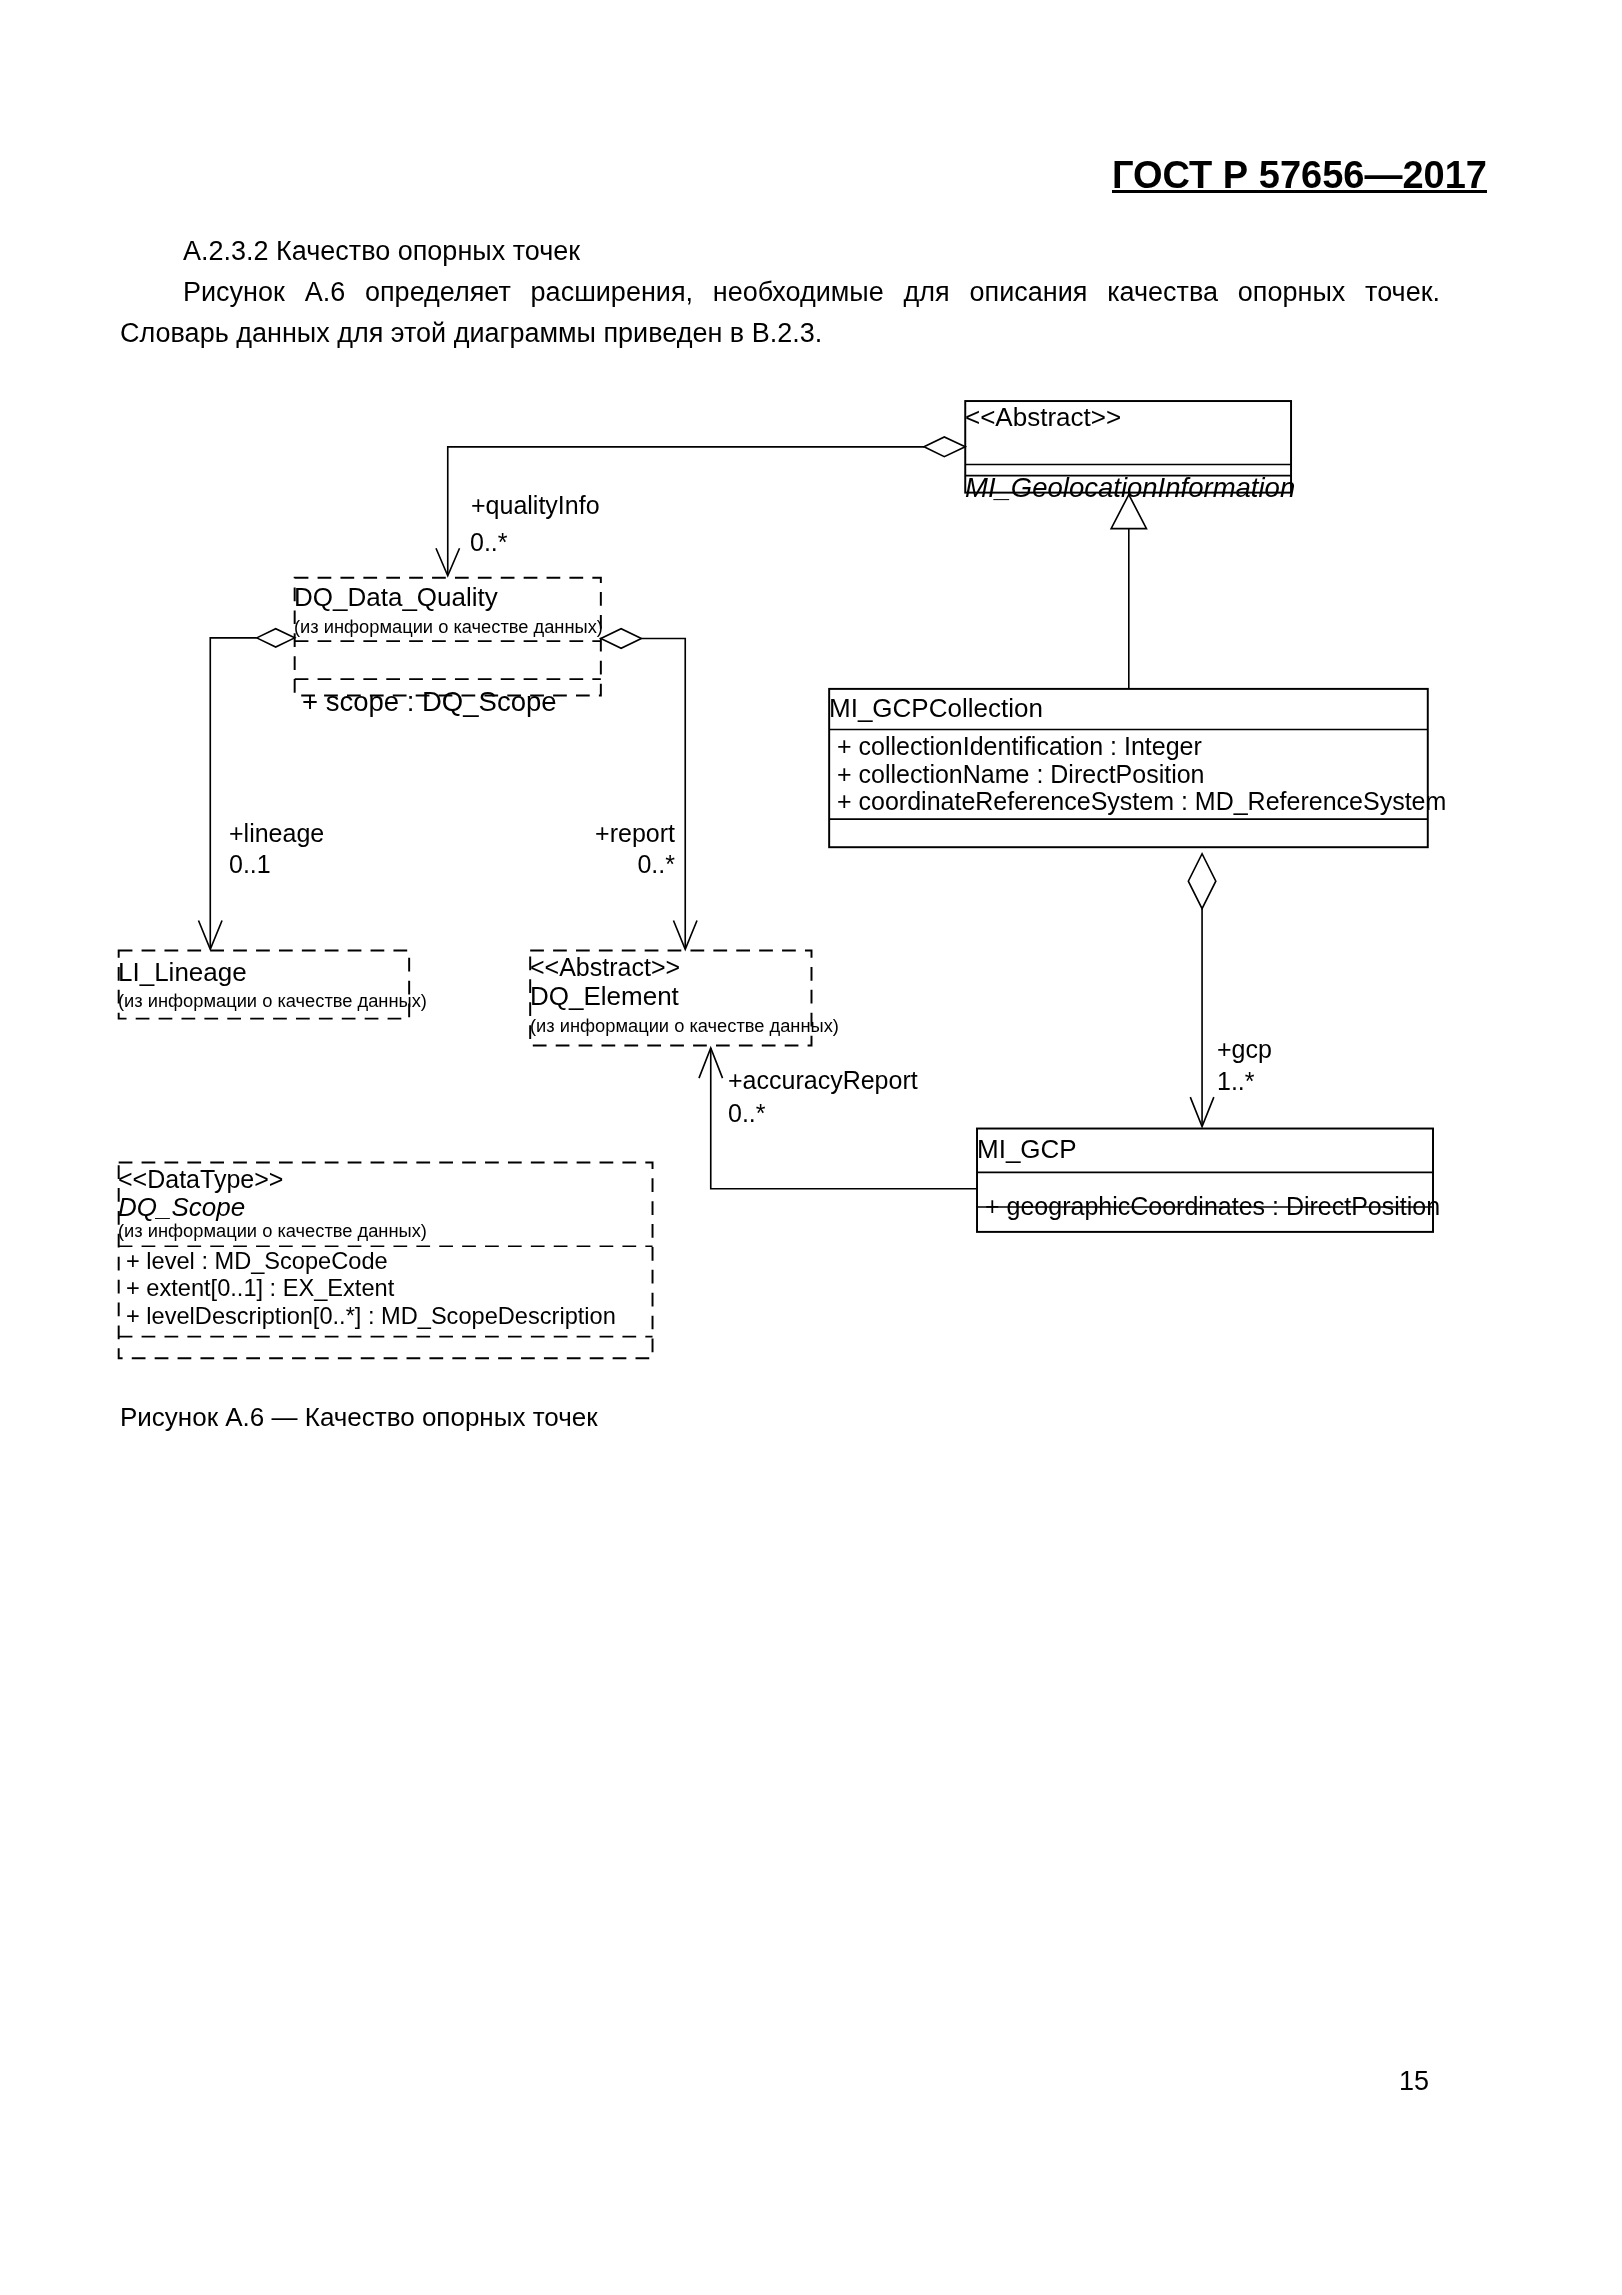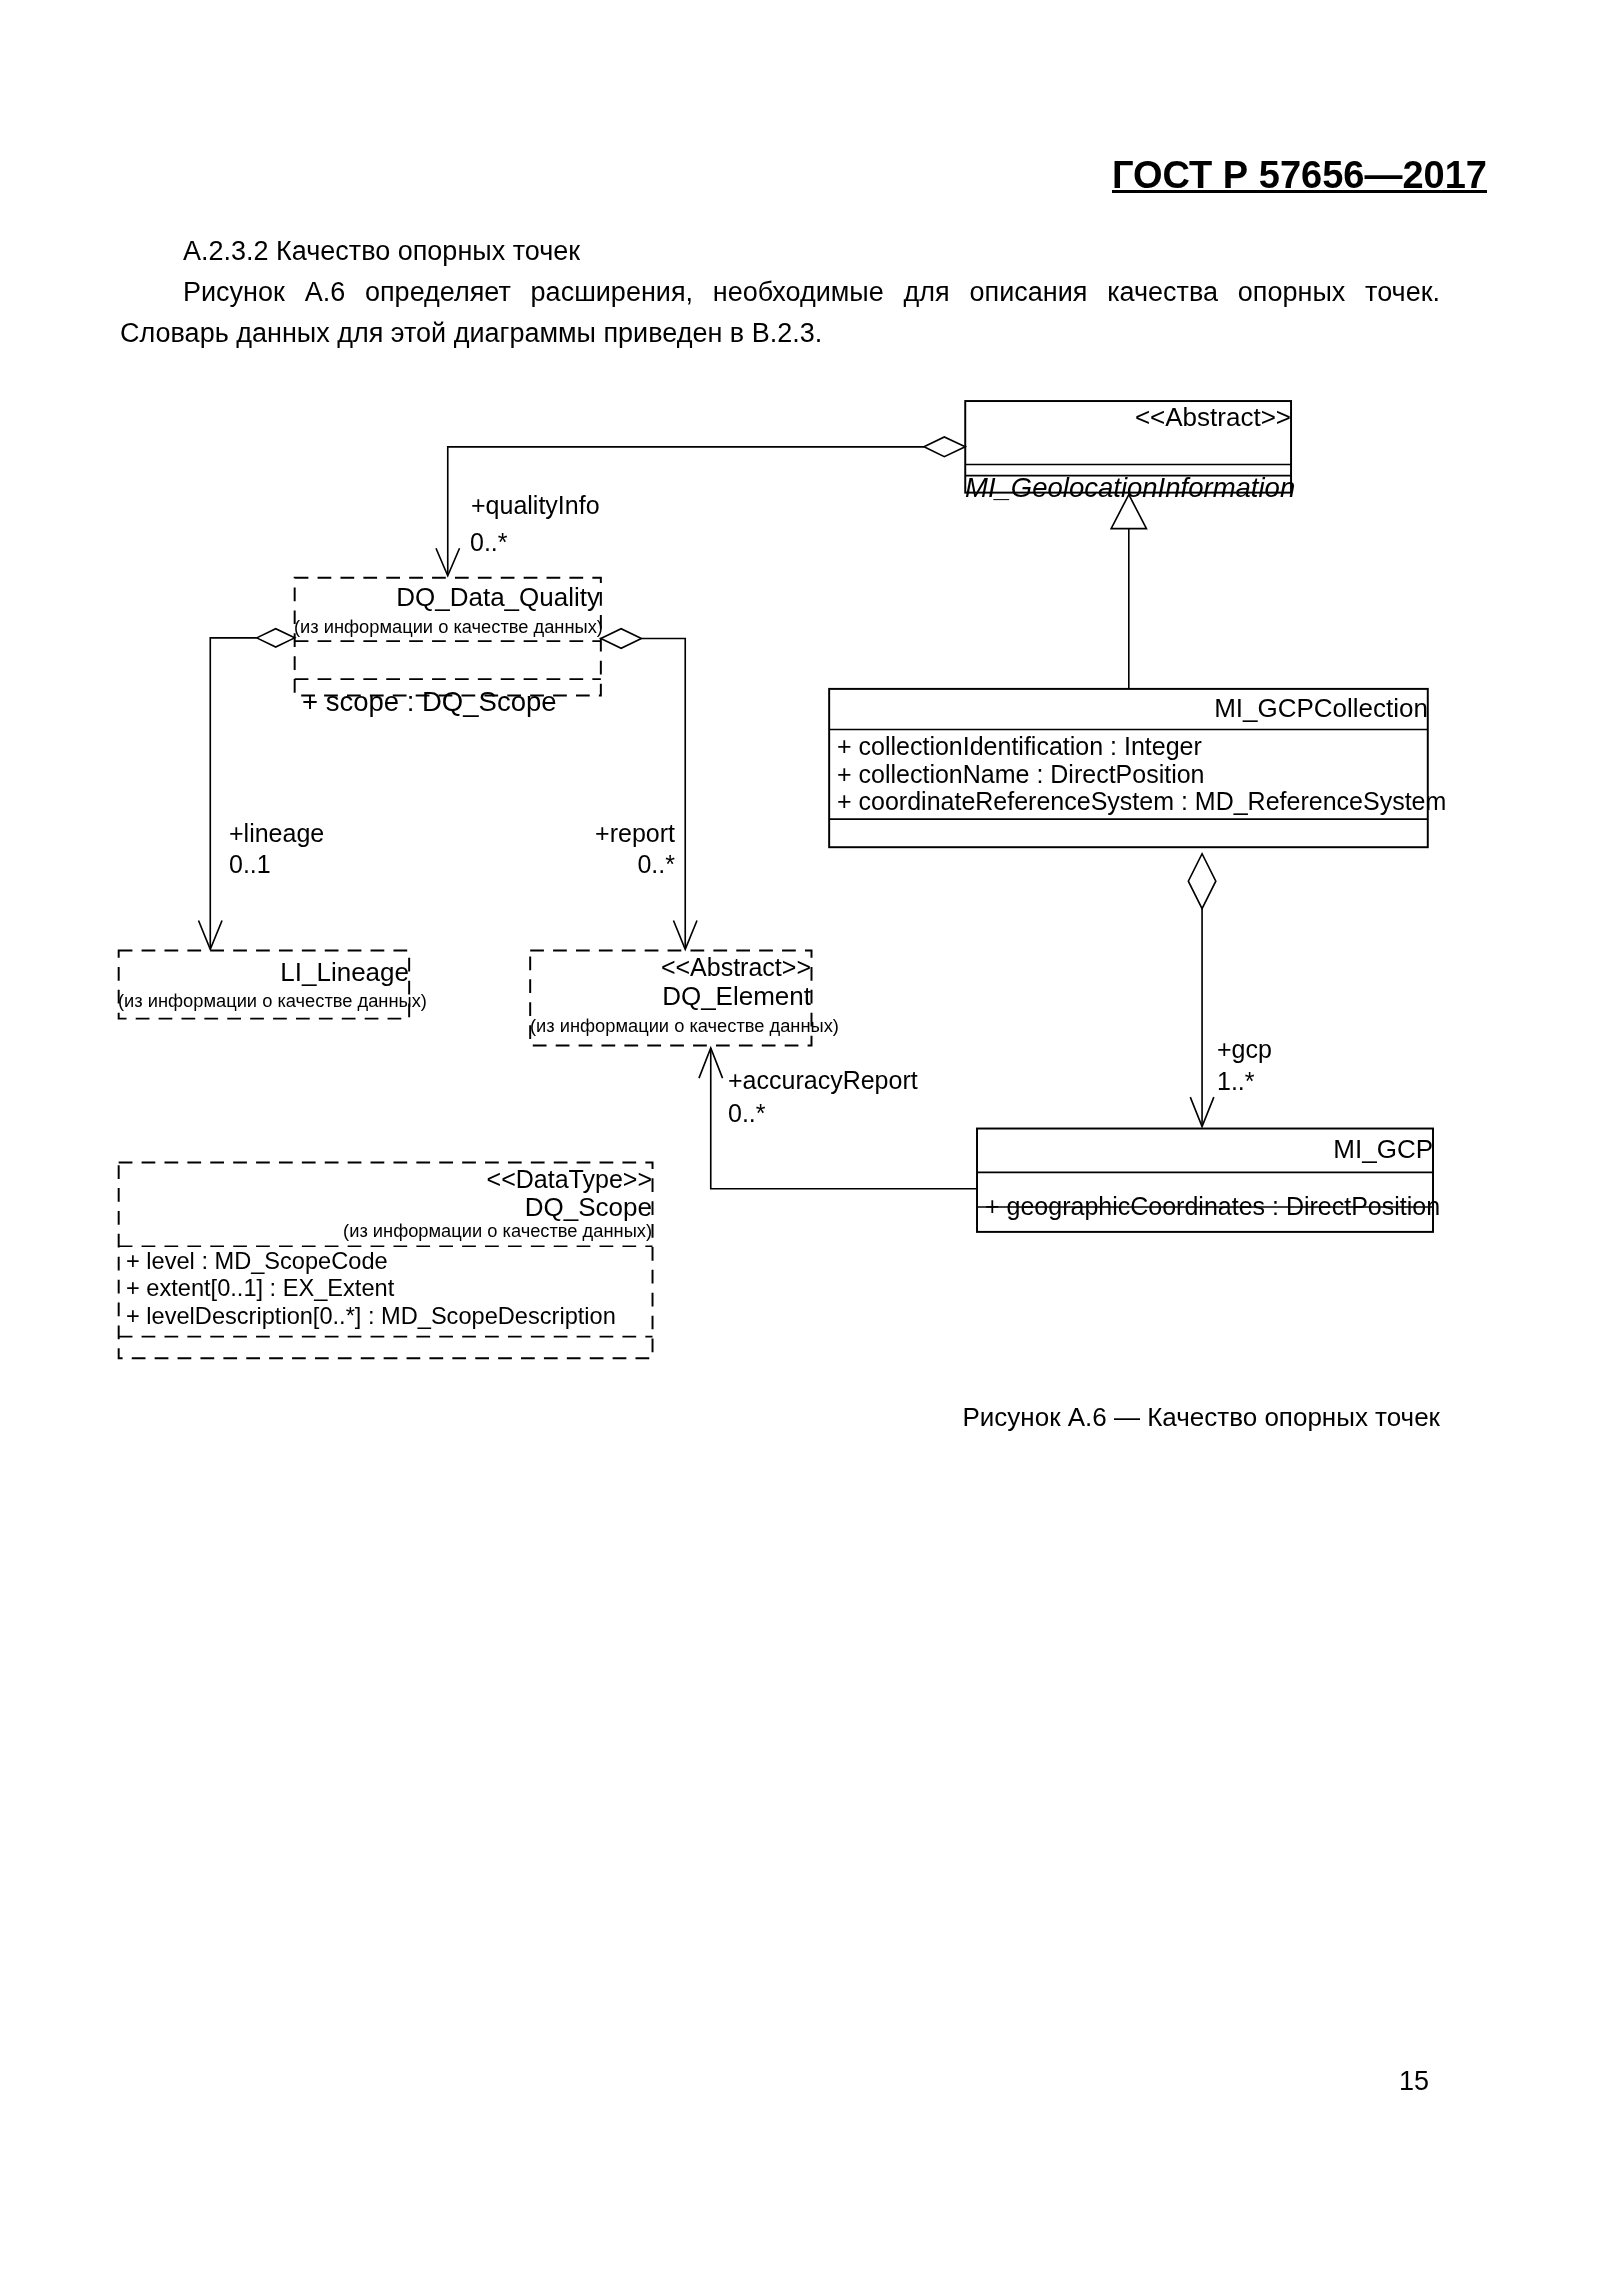--- a/index.html
+++ b/index.html
@@ -9,21 +9,21 @@
   }
   svg.layer{position:absolute;left:0;top:0;}
   .solidbox{fill:none;stroke:#000;stroke-width:3;}
   .dashbox{fill:none;stroke:#000;stroke-width:3;stroke-dasharray:21 14;}
   .divline{stroke:#000;stroke-width:2.5;}
   .dashdiv{stroke:#000;stroke-width:2.5;stroke-dasharray:21 14;}
   .conn{fill:none;stroke:#000;stroke-width:2.5;}
   .dia{fill:#ffffff;stroke:#000;stroke-width:2.5;}
   .tri{fill:#ffffff;stroke:#000;stroke-width:2.5;}
   .txt{position:absolute;white-space:nowrap;line-height:1;}
-  .ctr{text-align:right;}
+  .ctr{text-align:left;}
   .rt{text-align:right;}
   .it{font-style:italic;}
   .f45b{font-size:38px;font-weight:bold;text-decoration:underline;}
   .f41{font-size:27px;}
   .f42{font-size:27.5px;margin-top:41px;}
   .f40{font-size:26px;}
   .f38{font-size:25px;}
   .f36{font-size:23.6px;}
   .f28{font-size:18.3px;}
   .para{position:absolute;left:120px;top:272px;width:1320px;font-size:27px;
@@ -107,21 +107,21 @@
 <div class="txt f28 ctr" style="left:118px;top:992px;width:291px;">(из информации о качестве данных)</div>
 
 <div class="txt f38 ctr" style="left:530px;top:955px;width:281px;">&lt;&lt;Abstract&gt;&gt;</div>
 <div class="txt f40 ctr" style="left:530px;top:983px;width:281px;">DQ_Element</div>
 <div class="txt f28 ctr" style="left:530px;top:1017px;width:281px;">(из информации о качестве данных)</div>
 
 <div class="txt f40 ctr" style="left:977px;top:1136px;width:456px;">MI_GCP</div>
 <div class="txt f38" style="left:985px;top:1194px;">+ geographicCoordinates : DirectPosition</div>
 
 <div class="txt f38 ctr" style="left:118px;top:1167px;width:534px;">&lt;&lt;DataType&gt;&gt;</div>
-<div class="txt f40 ctr" style="left:118px;top:1194px;width:534px;">DQ_Scope</div>
+<div class="txt f40 ctr" style="left:118px;top:1194px;width:534px;font-style:italic;">DQ_Scope</div>
 <div class="txt f28 ctr" style="left:118px;top:1222px;width:534px;">(из информации о качестве данных)</div>
 <div class="txt f36" style="left:126px;top:1250px;">+ level : MD_ScopeCode</div>
 <div class="txt f36" style="left:126px;top:1277px;">+ extent[0..1] : EX_Extent</div>
 <div class="txt f36" style="left:126px;top:1305px;">+ levelDescription[0..*] : MD_ScopeDescription</div>
 
 <div class="txt f38" style="left:471px;top:493px;">+qualityInfo</div>
 <div class="txt f38" style="left:470px;top:530px;">0..*</div>
 
 <div class="txt f38" style="left:229px;top:821px;">+lineage</div>
 <div class="txt f38" style="left:229px;top:852px;">0..1</div>

